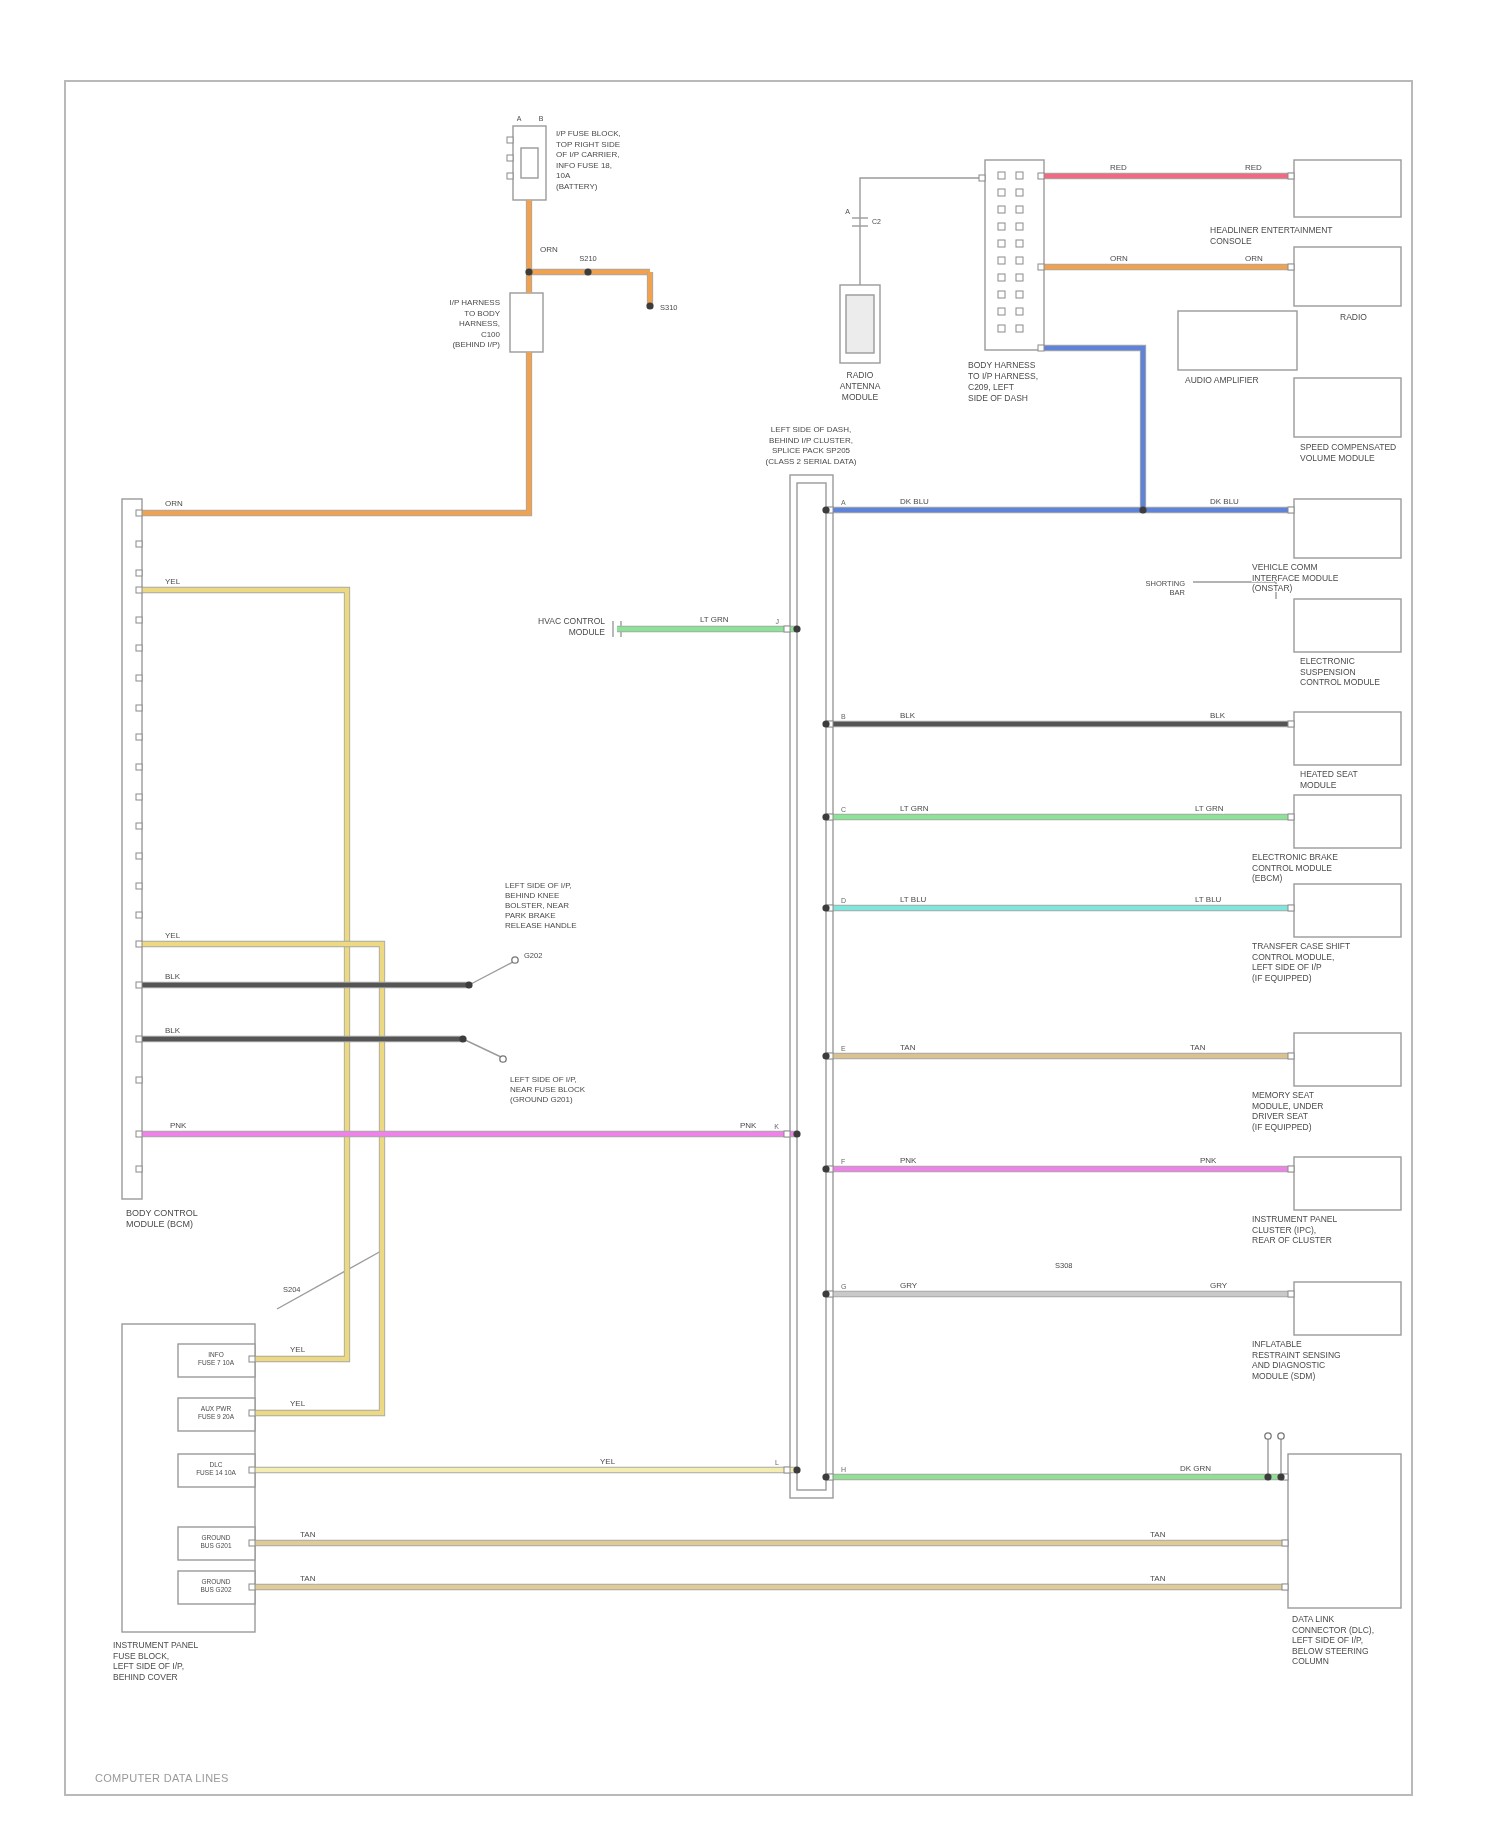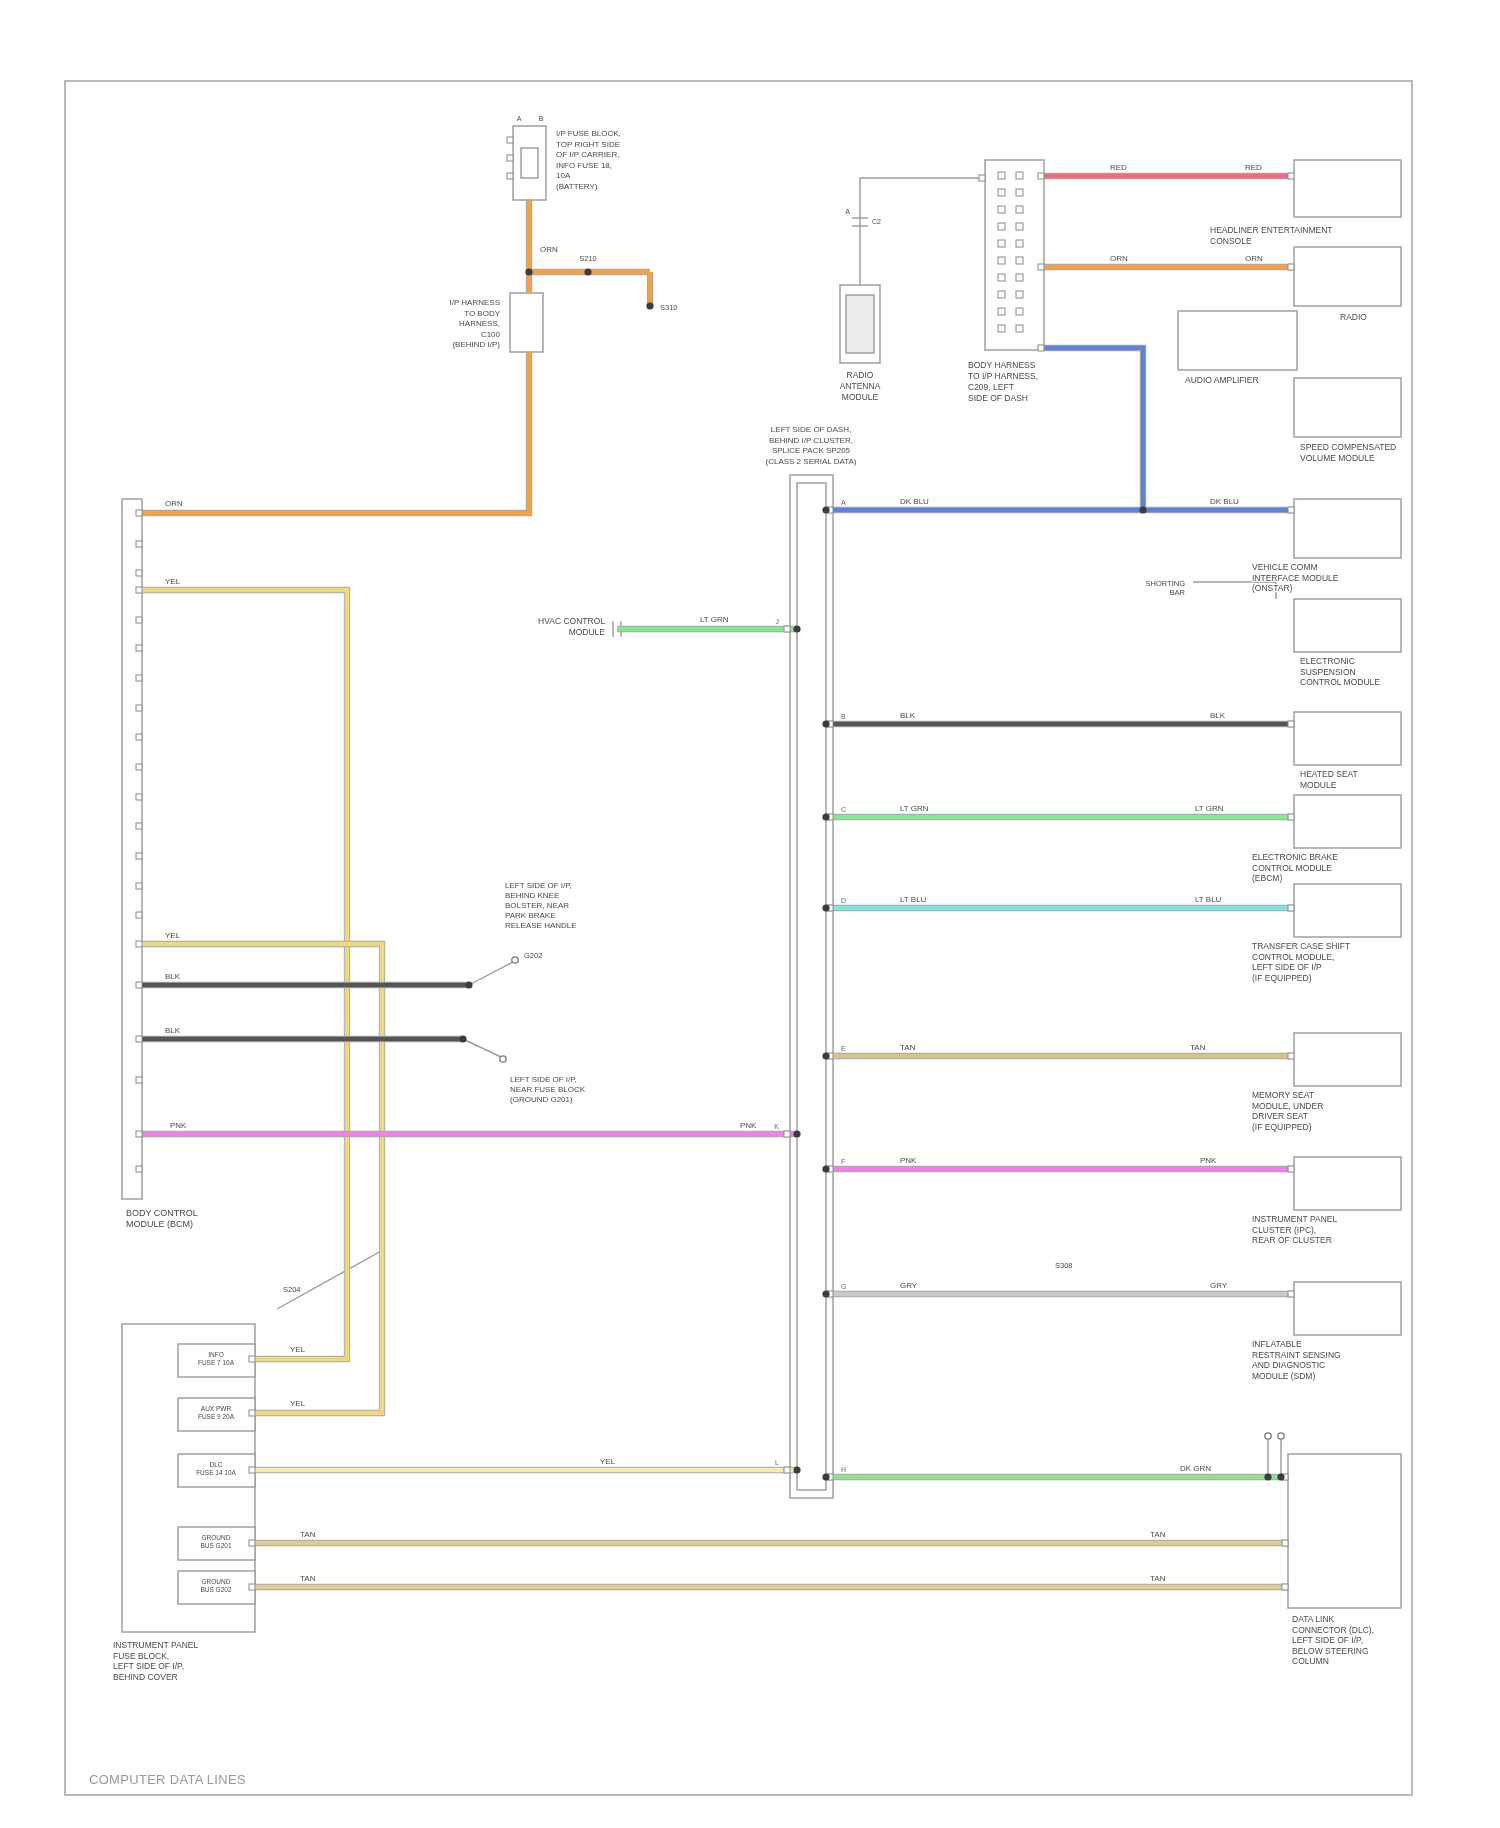--- a/index.html
+++ b/index.html
@@ -1,19 +1,19 @@
 <!DOCTYPE html>
 <html><head>
 <meta charset="utf-8">
 <style>
   html,body{margin:0;padding:0;background:#ffffff;}
   .page{position:relative;width:1500px;height:1828px;background:#ffffff;overflow:hidden;
         font-family:"Liberation Sans",sans-serif;}
   svg{position:absolute;left:0;top:0;}
-  .caption{position:absolute;left:89px;top:1772px;font-size:13px;color:#999;letter-spacing:.3px;}
+  .caption{position:absolute;left:95px;top:1772px;font-size:11px;color:#999;letter-spacing:.3px;}
 </style>
 </head>
 <body>
 
 <div class="page">
   <svg width="1500" height="1828" viewBox="0 0 1500 1828" xmlns="http://www.w3.org/2000/svg">
       <rect x="65" y="81" width="1347" height="1714" fill="none" stroke="#b9b9b9" stroke-width="2"></rect>
       <rect x="513" y="126" width="33" height="74" fill="#ffffff" stroke="#9a9a9a" stroke-width="1.4"></rect>
       <rect x="521" y="148" width="17" height="30" fill="#ffffff" stroke="#9a9a9a" stroke-width="1.4"></rect>
       <rect x="510" y="293" width="33" height="59" fill="#ffffff" stroke="#9a9a9a" stroke-width="1.4"></rect>

